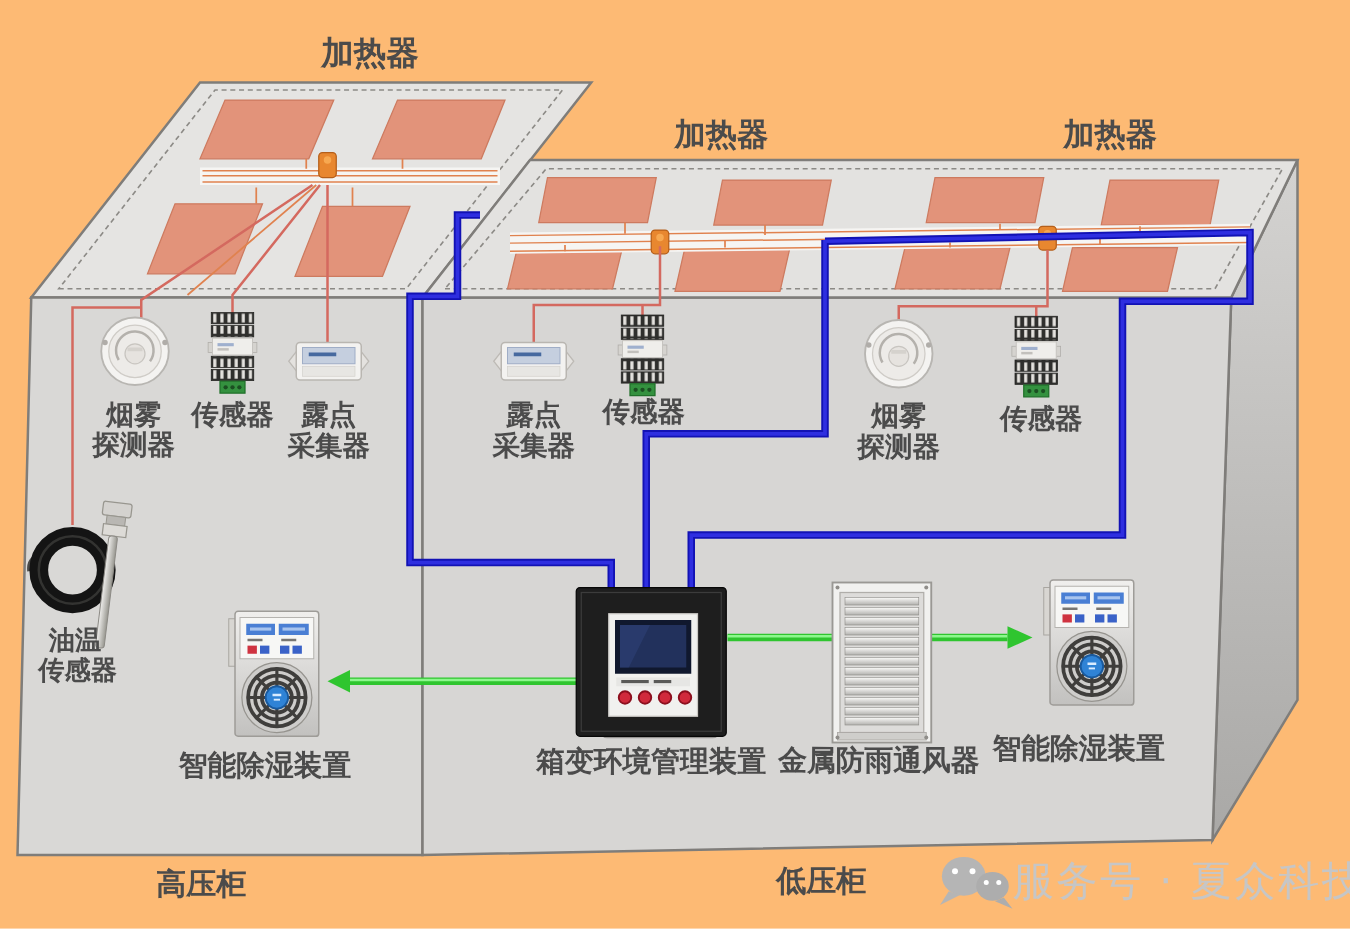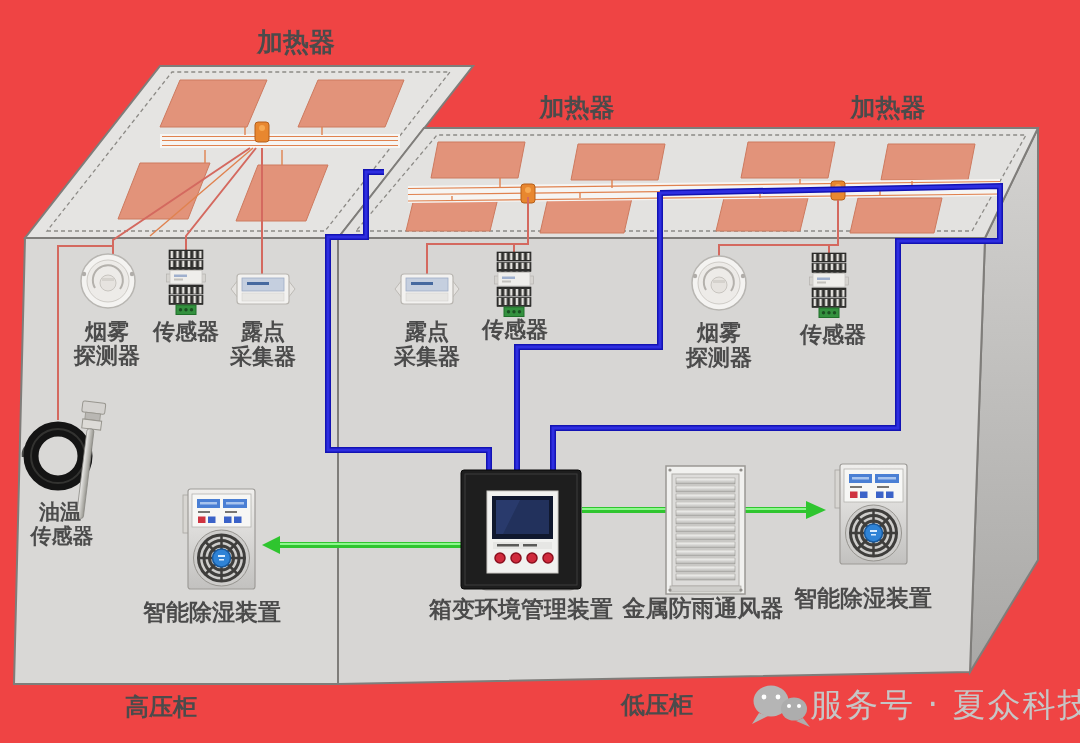--- a/index.html
+++ b/index.html
@@ -1,16 +1,16 @@
 <!DOCTYPE html>
 <html><head>
 <meta charset="utf-8">
 <style>
   html,body{margin:0;padding:0;background:#ffffff;}
-  .stage{position:relative;width:1080px;height:743px;background:#ef4444;overflow:hidden;}
+  .stage{position:relative;width:1080px;height:743px;background:#fdba74;overflow:hidden;}
   svg{font-family:"DejaVu Sans","Liberation Sans",sans-serif;}
   .lbl{fill:#4b4b4b;font-weight:700;}
   .wm{fill:#c6c6c6;font-weight:400;letter-spacing:2px;}
 </style>
 </head>
 <body>
 
 <div class="stage">
 <svg width="1080" height="743" viewBox="0 0 1080 743">
   <defs>

